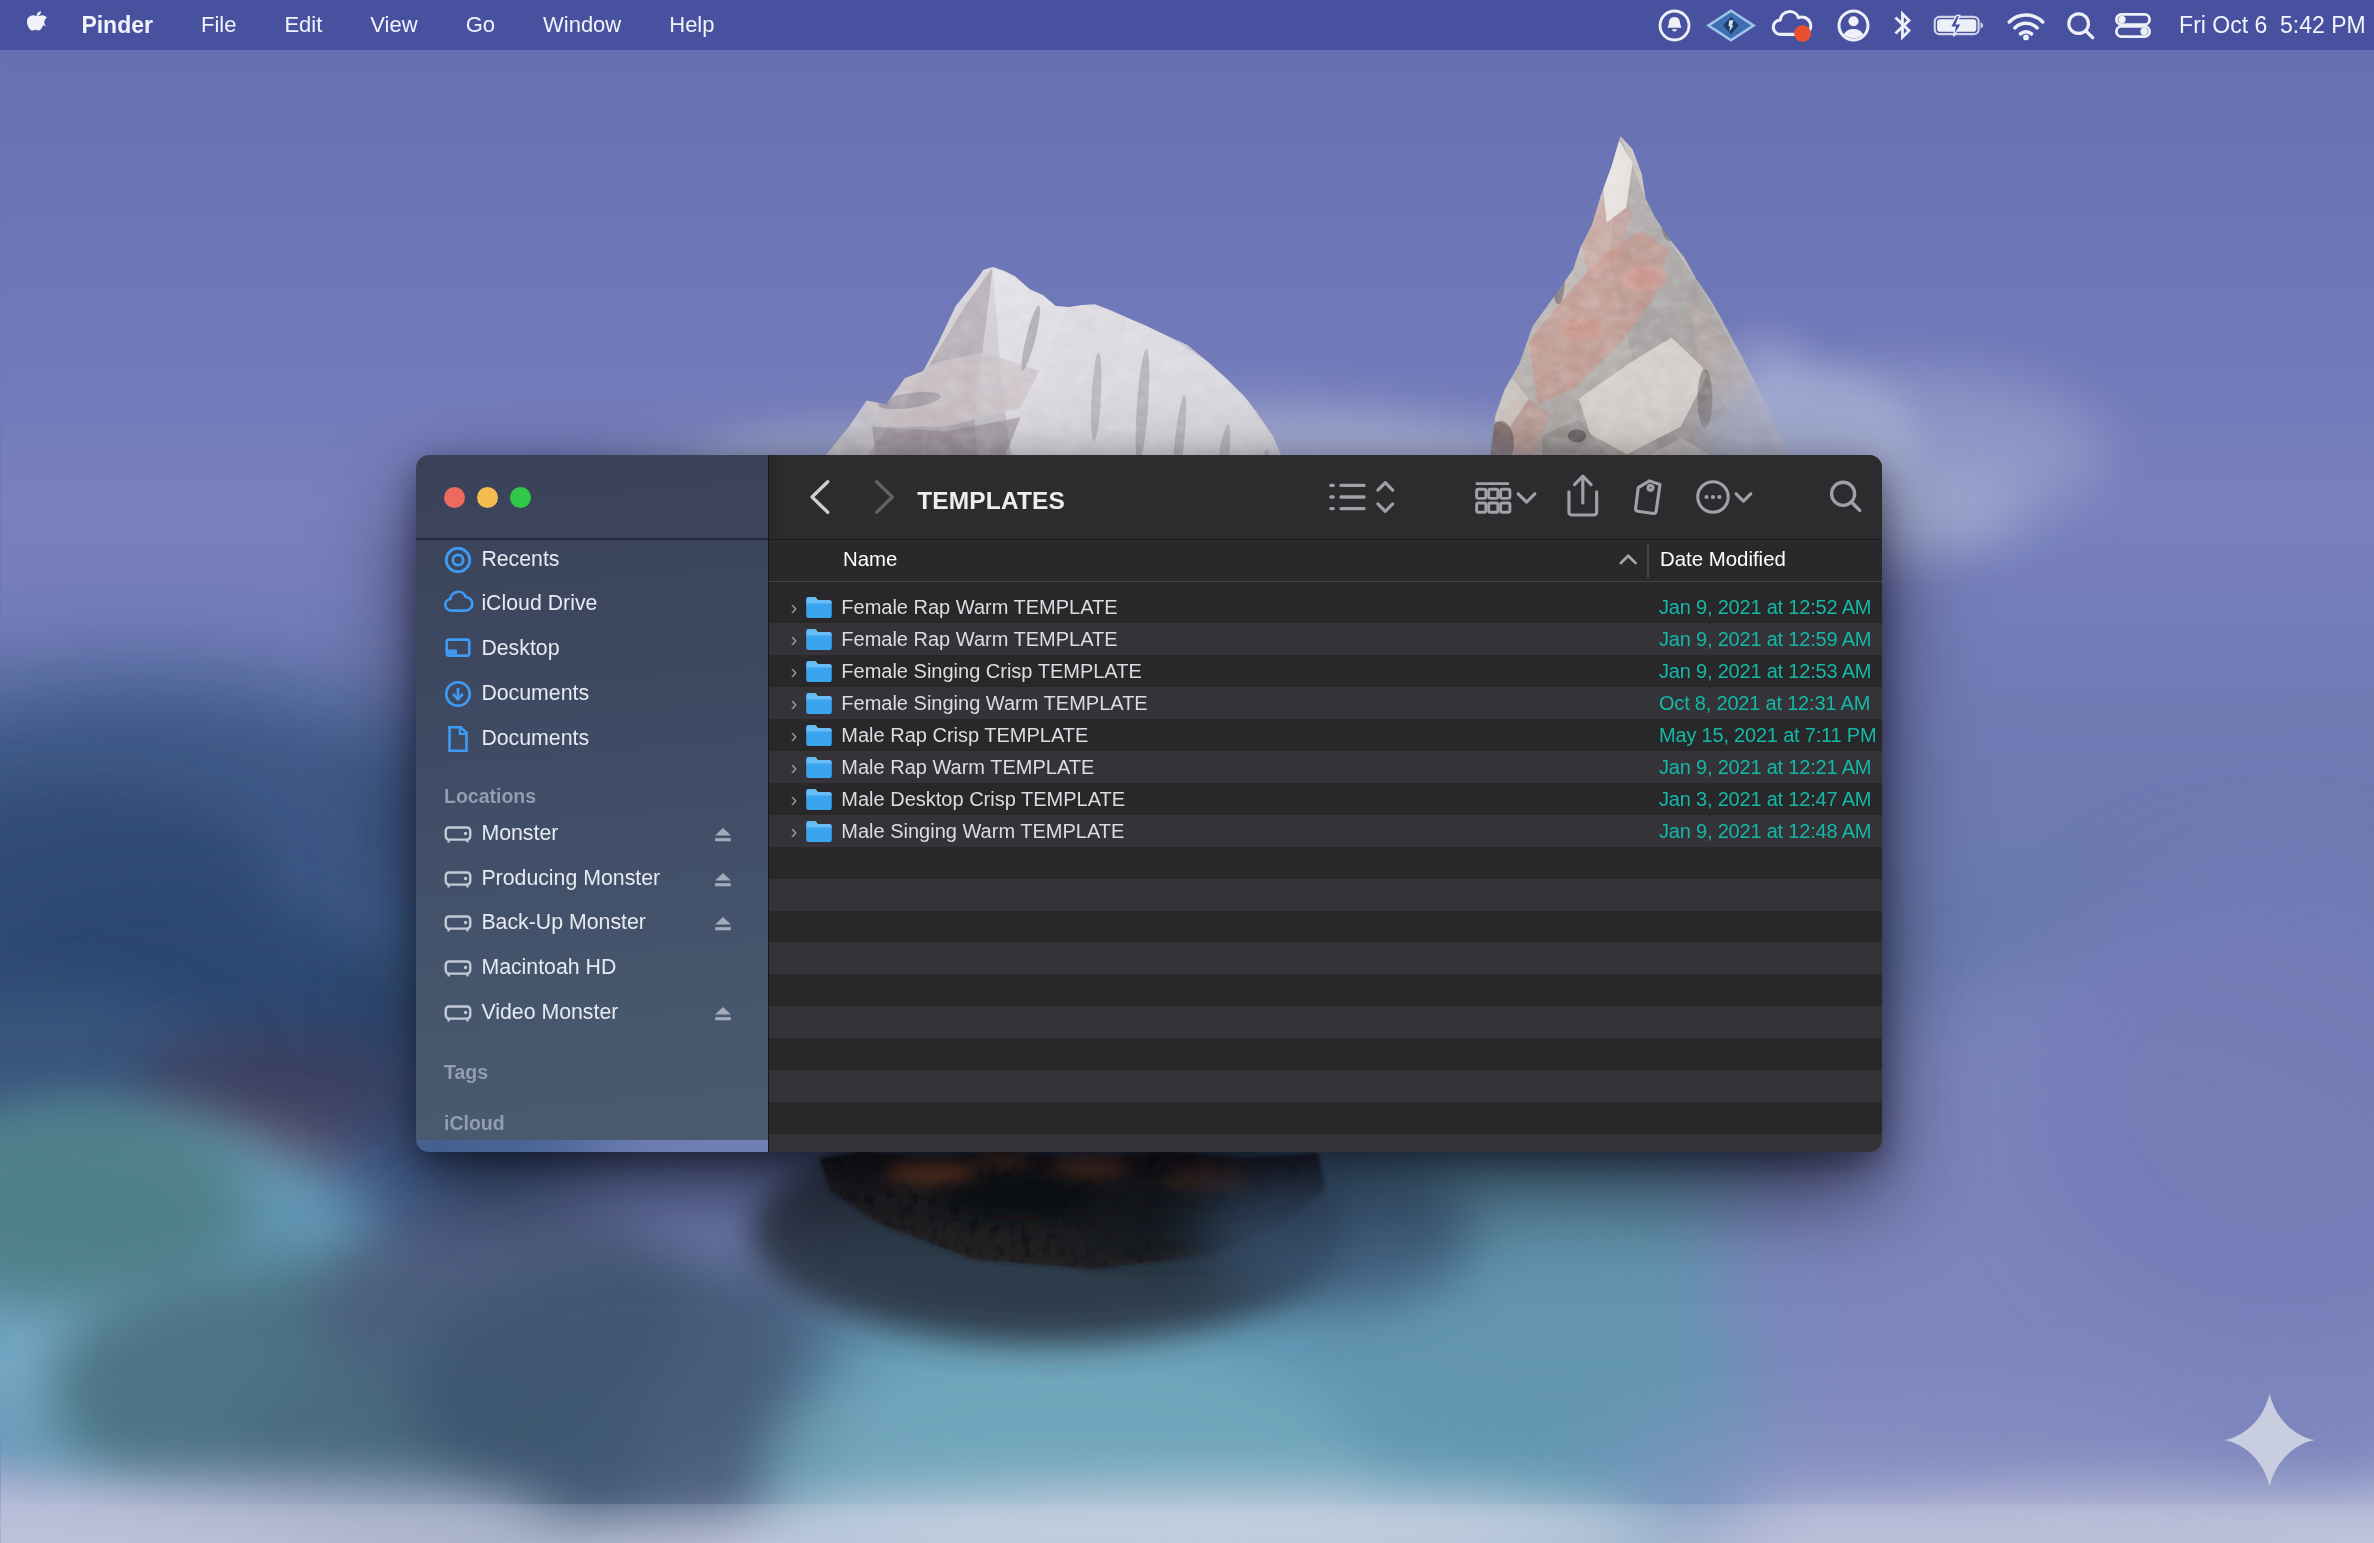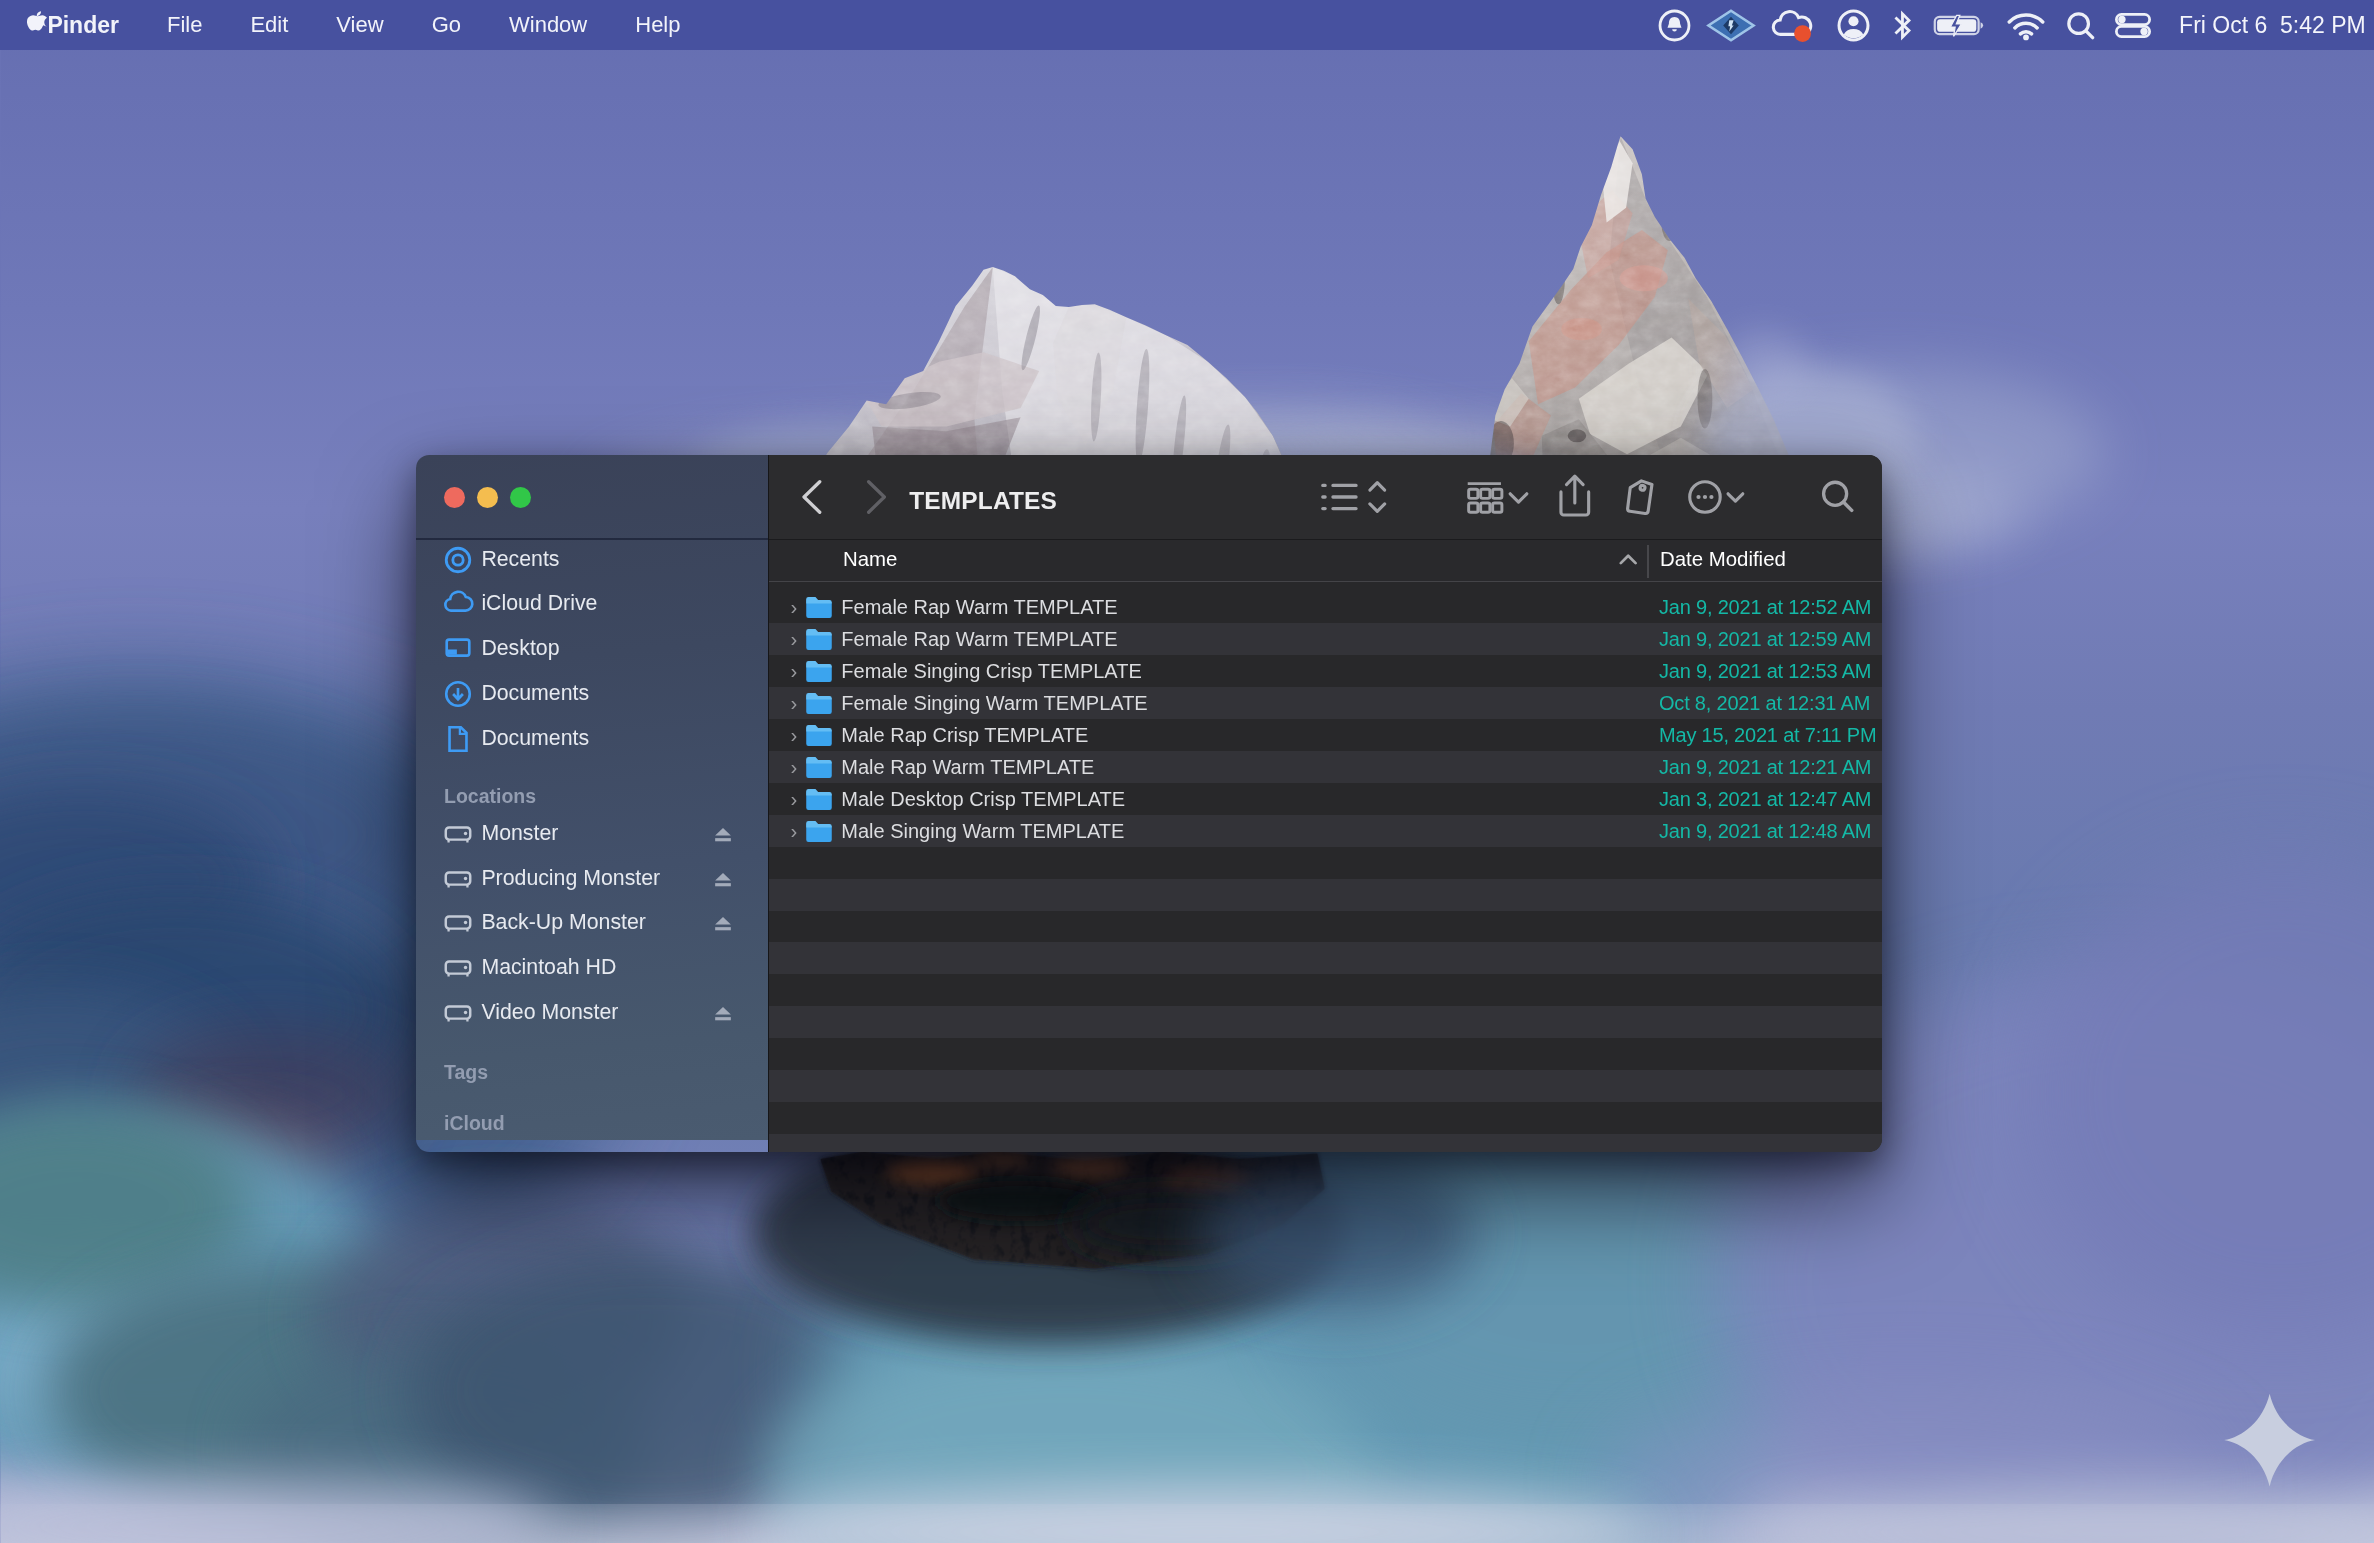--- a/index.html
+++ b/index.html
@@ -4,42 +4,42 @@
 <style>
   * { margin:0; padding:0; box-sizing:border-box; }
   html,body { width:2375px; height:1543px; overflow:hidden; font-family:"Liberation Sans", sans-serif; }
   #stage { position:relative; width:2375px; height:1543px; background:#6b74b6; }
   #wall { position:absolute; left:0; top:0; }
 
   
   #menubar { position:absolute; left:0; top:0; width:2375px; height:50px; background:#47519f;
     display:flex; align-items:center; color:#f2f3fa; font-size:22px; }
   #menubar .apple { margin-left:27px; width:20.4px; }
-  #menubar .mname { font-weight:bold; font-size:23px; }
+  #menubar .mname { font-weight:bold; margin-left:34px; font-size:23px; }
   #menubar .mi { margin-left:48px; }
   #mright { position:absolute; right:0; top:0; height:50px; display:flex; align-items:center; }
   #mright svg { display:block; }
   #mtime { color:#f4f5fb; font-size:23px; margin-right:9.3px; margin-left:22px; }
 
   
   #win { position:absolute; left:416px; top:455px; width:1466px; height:697px; border-radius:13px;
      box-shadow: 0 42px 93px rgba(0,0,10,0.62), 0 11px 33px rgba(0,0,10,0.4);
      overflow:hidden; }
   #sidebar { position:absolute; left:0; top:0; width:352px; height:685px;
      background:linear-gradient(175deg, #3a4258 0%, #3d4860 30%, #42506a 60%, #47586d 85%, #4a5b70 100%); }
   #tl { position:absolute; left:28px; top:32px; }
   #tl span { display:inline-block; width:21.3px; height:21.3px; border-radius:50%; margin-right:11.6px; }
   .sideitems { position:absolute; left:0; top:84px; width:352px; color:#e7eaf0; font-size:21.3px; }
   .srow { position:absolute; left:0; height:45px; width:352px; display:flex; align-items:center; }
   .srow .ic { width:32px; height:32px; margin-left:26px; margin-right:7.4px; flex:none; }
   .shead { position:absolute; left:28px; color:#939db1; font-size:19.5px; font-weight:bold; }
   .eject { position:absolute; right:33px; }
 
   #content { position:absolute; left:352px; top:0; width:1115px; height:697px; background:#28282a; border-left:1.9px solid #161618; }
-  #toolbar { position:absolute; left:0; top:0; width:1115px; height:84px; background:#2c2c2e; }
+  #toolbar { position:absolute; left:8px; top:0; width:1115px; height:84px; background:#2c2c2e; }
   #lhead { position:absolute; left:0; top:84px; width:1115px; height:43px; background:#29292c;
      border-top:1.9px solid #1b1b1d; border-bottom:0.9px solid #444448; color:#ffffff; font-size:20.4px; }
   #rows { position:absolute; left:0; top:128px; width:1115px; height:569px; }
   .frow { position:absolute; left:0; width:1115px; height:32px; display:flex; align-items:center; color:#dcdde0; font-size:20px; }
   .frow .chev { color:#9b9ca0; font-size:20.4px; margin-left:14px; width:22px; flex:none; text-align:center; }
   .frow .fold { width:28px; height:22px; margin-right:8.3px; flex:none; }
   .frow .dt { position:absolute; left:890px; color:#14b8a6; white-space:nowrap; font-size:20px; letter-spacing:-0.2px; }
   .stripe { position:absolute; left:0; width:1115px; height:32px; background:#333338; }
 </style>
 </head>

